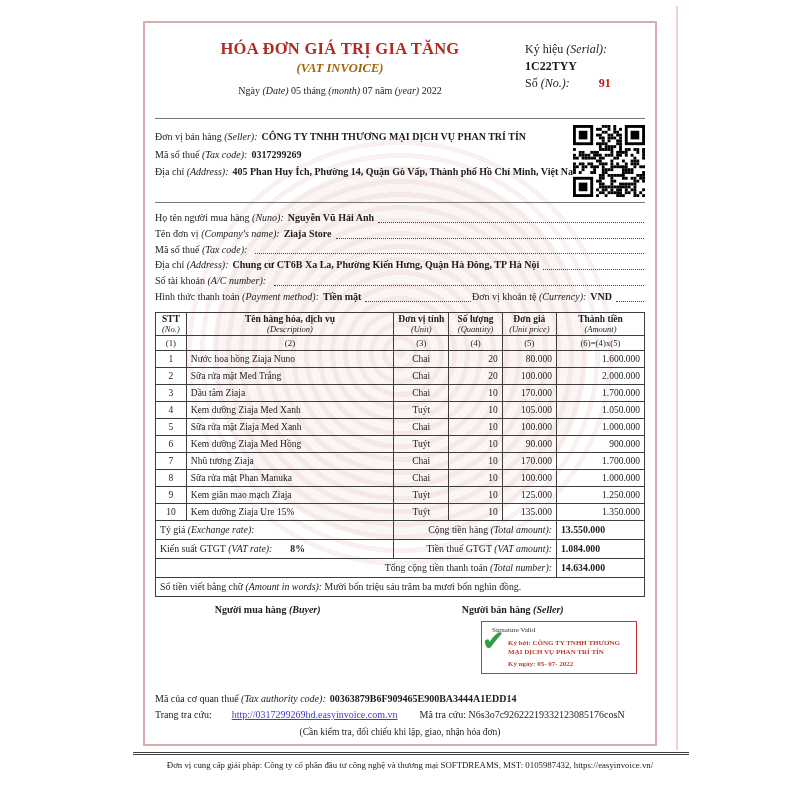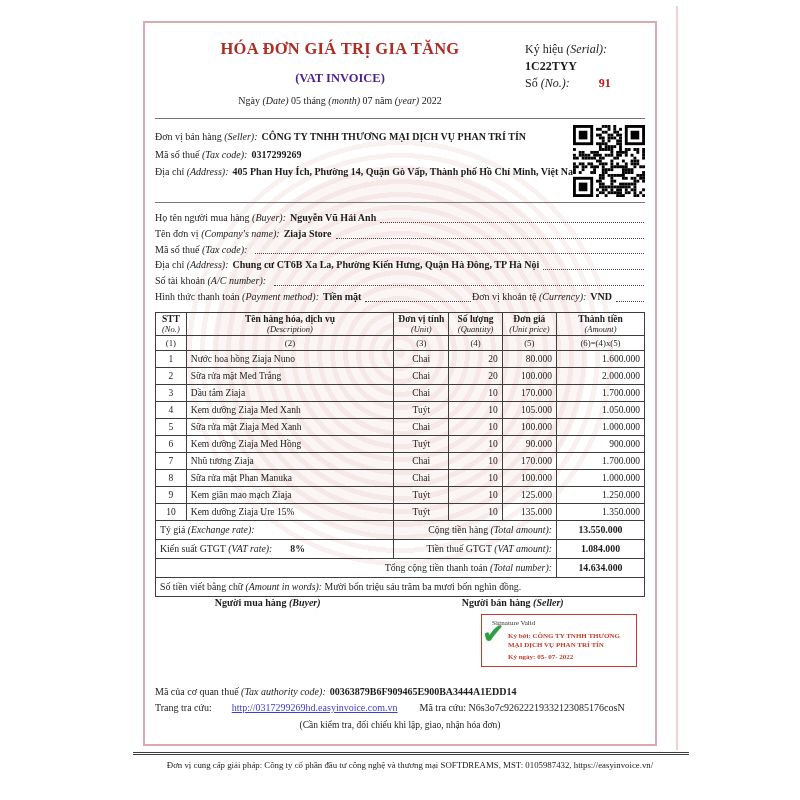--- a/index.html
+++ b/index.html
@@ -20,21 +20,21 @@
       radial-gradient(circle at 50% 50%, rgba(198,118,108,0.07) 0 60%, rgba(255,255,255,0) 62%);
     filter: blur(0.6px);
   }
 
   .hr { border:none; border-top:1px solid #777; height:0; }
 
   
   .header { position:relative; padding-top:16px; height:95px; }
   .header-center { text-align:center; margin-right:120px; }
   .title { color:#b02c22; font-weight:bold; font-size:16.5px; letter-spacing:0.3px; }
-  .subtitle { color:#4c1d95; font-weight:bold; font-size:12.5px; margin-top:12px; }
+  .subtitle { color:#a16207; font-weight:bold; font-style:italic; font-size:12.5px; margin-top:2px; }
   .dateline { font-size:10px; margin-top:9px; }
   .dateline .it { font-style:italic; }
   .serialbox { position:absolute; right:2px; top:18px; font-size:12px; line-height:17px; width:118px; }
   .serialbox .it { font-style:italic; }
   .serialbox .bold { font-weight:bold; }
   .no-red { color:#c01818; font-weight:bold; margin-left:26px; }
 
   
   .line { display:flex; align-items:flex-end; font-size:10px; line-height:17px; white-space:nowrap; }
   .line .it { font-style:italic; }
@@ -53,28 +53,28 @@
   table.items th, table.items td { border:1px solid #3d3d3d; padding:1px 4px; }
   table.items { border:1.5px solid #2e2e2e; }
   th .main { font-weight:bold; font-size:9.5px; display:block; }
   th .sub { font-weight:normal; font-style:italic; font-size:8.5px; display:block; }
   tr.idx td { text-align:center; font-size:8.8px; height:15px; }
   tr.item td { height:17px; }
   td.c { text-align:center; } td.r { text-align:right; } td.l { text-align:left; padding-left:6px; }
   .col-stt { width:6.3%; } .col-desc { width:42.4%; } .col-unit { width:11.3%; }
   .col-qty { width:10.9%; } .col-price { width:11.1%; } .col-amt { width:18%; }
   tr.total td { height:19px; font-size:9.8px; }
-  tr.total .amt { font-weight:bold; text-align:center; }
+  tr.total .amt { font-weight:bold; text-align:left; }
   .tlabel .it { font-style:italic; }
   .rate { font-weight:bold; margin-left:18px; }
   tr.words td { height:19px; font-size:9.8px; }
   tr.words .val { font-weight:normal; }
 
   
-  .signrow { display:flex; font-size:10px; }
+  .signrow { display:flex; margin-top:7px; font-size:10px; }
   .sign-buyer { width:46%; text-align:center; font-weight:bold; }
   .sign-seller { width:54%; text-align:center; font-weight:bold; }
   .signrow .it { font-style:italic; }
   .signature-area { position:relative; height:66px; }
   .sigbox { position:absolute; right:8px; top:6px; width:156px; height:53px; border:1.5px solid #c23b2e; padding:4px 6px 0 26px; }
   .sig-valid { font-size:7px; color:#333; margin-left:-16px; }
   .sig-red { font-size:7px; color:#c23b2e; font-weight:bold; line-height:9px; margin-top:5px; }
   .sig-date { font-size:7px; color:#c23b2e; font-weight:bold; margin-top:3px; }
   .check { position:absolute; left:0px; top:6px; font-size:27px; color:#2f9e44; line-height:27px; text-shadow:0 0 1px #2f9e44; }
 
@@ -389,21 +389,21 @@
               <rect x="0" y="54" width="21" height="21" fill="#000"></rect>
               <rect x="3" y="57" width="15" height="15" fill="#fff"></rect>
               <rect x="6" y="60" width="9" height="9" fill="#000"></rect>
             </svg></div>
       </div>
       <hr class="hr">
 
       <div class="buyer">
         <div class="line">
           <span>Họ tên người mua hàng</span>&nbsp;
-          <span class="it">(Buyer):</span>
+          <span class="it">(Nuno):</span>
           <span class="val">Nguyễn Vũ Hải Anh</span>
           <span class="dots"></span>
         </div>
         <div class="line">
           <span>Tên đơn vị</span>&nbsp;
           <span class="it">(Company's name):</span>
           <span class="val">Ziaja Store</span>
           <span class="dots"></span>
         </div>
         <div class="line">

